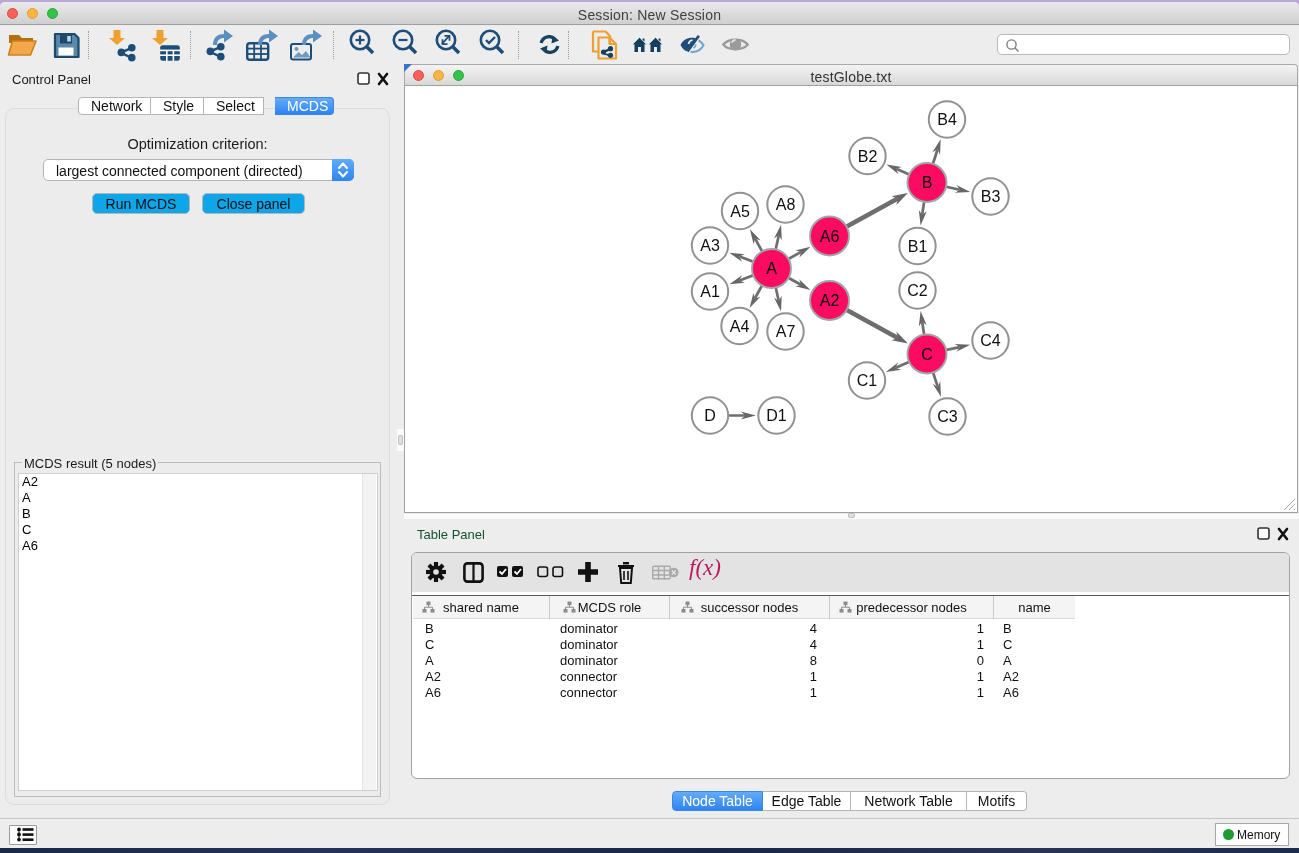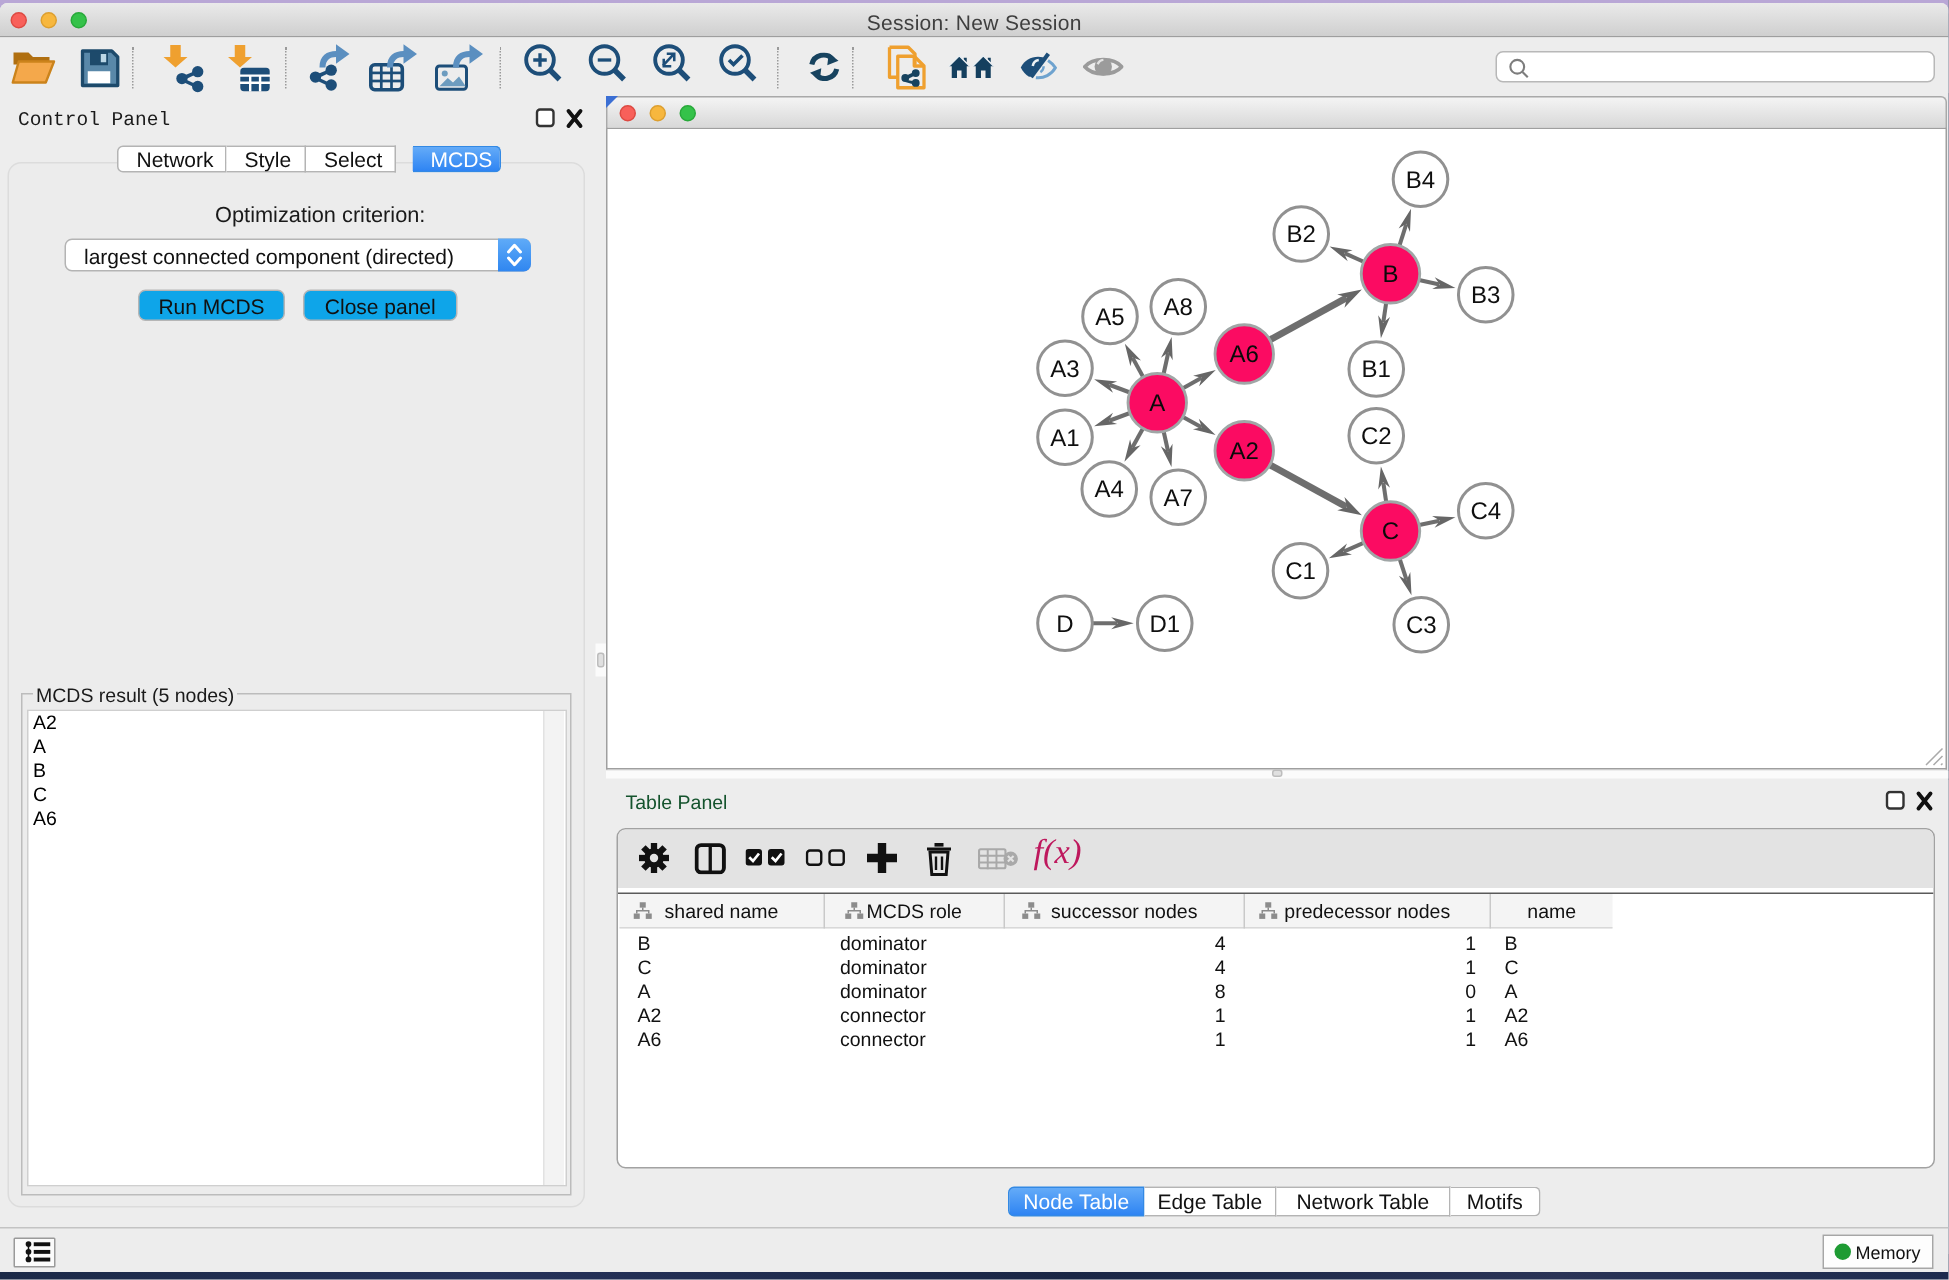--- a/index.html
+++ b/index.html
@@ -12,28 +12,28 @@
 .t1 { left:7px;  background:#f8605a; border:0.5px solid #dd4a42; }
 .t2 { left:27px; background:#f7b73e; border:0.5px solid #dd9f2f; }
 .t3 { left:47px; background:#35c24a; border:0.5px solid #28a93a; }
 #titletext { position:absolute; top:5px; width:100%; text-align:center; font-size:14px; color:#3f3f3f; letter-spacing:0.2px; }
 #toolbar { position:absolute; left:0; top:23px; width:1299px; height:37px; background:#ededed; }
 .tsep { position:absolute; top:6px; height:28px; width:0; border-left:1px dotted #9a9a9a; }
 .ticon { position:absolute; top:4px; }
 #searchbox { position:absolute; left:997px; top:9px; width:293px; height:21px; background:#fff; border:1px solid #b8b8b8; border-radius:5px; }
 
 #cpanel { position:absolute; left:0; top:60px; width:391px; height:756px; background:#ededed; }
-#cpanel .hdr { position:absolute; left:12px; top:10px; font-size:13px; color:#1a1a1a;font-family:Liberation Mono, monospace; }
+#cpanel .hdr { position:absolute; left:12px; top:10px; font-size:13px; color:#1a1a1a; }
 #innerpanel { position:absolute; left:5px; top:46px; width:385px; height:697px; background:#ececec; border:1px solid #dcdcdc; border-radius:9px; }
 .seg { position:absolute; top:35px; height:18px; display:flex; font-size:14px; z-index:3; }
 .seg div { background:#fff; border:1px solid #b4b4b4; border-left:none; padding:0px 12px 0; line-height:17px; color:#111; text-align:center; }
 .seg div:first-child { border-left:1px solid #b4b4b4; border-radius:4px 0 0 4px; }
 .seg div:last-child { border-radius:0 4px 4px 0;margin-left:11px; }
 .seg div.on { background:linear-gradient(#64abf8,#2e84f3); border-color:#3389e4; color:#fff; }
-#optlabel { position:absolute; left:16px; top:27px; width:383px; text-align:center; font-size:14.5px; color:#1a1a1a; }
+#optlabel { position:absolute; left:0; top:27px; width:383px; text-align:center; font-size:14.5px; color:#1a1a1a; }
 #combo { position:absolute; left:37px; top:50px; width:311px; height:22px; background:#fff; border:1px solid #b4b4b4; border-radius:5px; font-size:14px; color:#111; }
 #combo .lbl { position:absolute; left:12px; top:3px; }
 #combo .step { position:absolute; right:-1px; top:-1px; width:22px; height:22px; background:linear-gradient(#5fabf8,#2f86f0); border-radius:0 5px 5px 0; }
 .btn { position:absolute; height:21px; background:#0ea5e9; border:1px solid #b6b6b6; border-radius:5px; font-size:14px; color:#111; text-align:center; padding-top:2px; }
 #fieldset { position:absolute; left:8px; top:347px; width:367px; height:341px; }
 #fieldset .bord { position:absolute; left:0; top:6px; width:367px; height:335px; border:1px solid #bcbcbc; }
 #fieldset .leg { position:absolute; left:8px; top:0px; background:#ececec; padding:0 2px; font-size:13px; color:#1a1a1a; }
 #mlist { position:absolute; left:4px; top:17px; width:360px; height:318px; background:#fff; border:1px solid #cfcfcf; font-size:13px; color:#000; }
 #mlist .it { padding-left:3px; height:16px; line-height:16px; }
 #mlist .sb { position:absolute; right:1px; top:0; width:14px; height:316px; background:#f3f3f3; border-left:1px solid #e2e2e2; }
@@ -276,20 +276,21 @@
     </div>
   </div>
   <div id="netwin">
     <svg width="8" height="8" viewBox="0 0 8 8" style="position:absolute;left:0;top:0;z-index:5">
         <path d="M0 0 L8 0 L0 8 z" fill="#3b6fd4"></path>
       </svg>
     <div id="nettitle">
       <div class="tl t1" style="left:8px;top:5px;width:11px;height:11px;"></div>
       <div class="tl t2" style="left:28px;top:5px;width:11px;height:11px;"></div>
       <div class="tl t3" style="left:48px;top:5px;width:11px;height:11px;"></div>
+      <div class="txt">testGlobe.txt</div>
     </div>
     <div id="netbody">
       <svg width="894" height="427" viewBox="0 0 894 427" font-family="Liberation Sans,sans-serif" style="position:absolute;left:-1px;top:-1px">
 <line x1="367.5" y1="183.5" x2="335.5" y2="195.5" stroke="#6e6e6e" stroke-width="2.7"></line>
 <polygon points="325.4,199.2 338.0,190.2 335.2,195.6 340.8,197.7" fill="#666"></polygon>
 <line x1="367.5" y1="183.5" x2="335.5" y2="171.5" stroke="#6e6e6e" stroke-width="2.7"></line>
 <polygon points="325.4,167.8 340.8,169.3 335.2,171.4 338.0,176.8" fill="#666"></polygon>
 <line x1="367.5" y1="183.5" x2="350.8" y2="213.5" stroke="#6e6e6e" stroke-width="2.7"></line>
 <polygon points="345.6,222.9 349.4,207.9 350.7,213.7 356.4,211.8" fill="#666"></polygon>
 <line x1="367.5" y1="183.5" x2="351.1" y2="153.6" stroke="#6e6e6e" stroke-width="2.7"></line>

